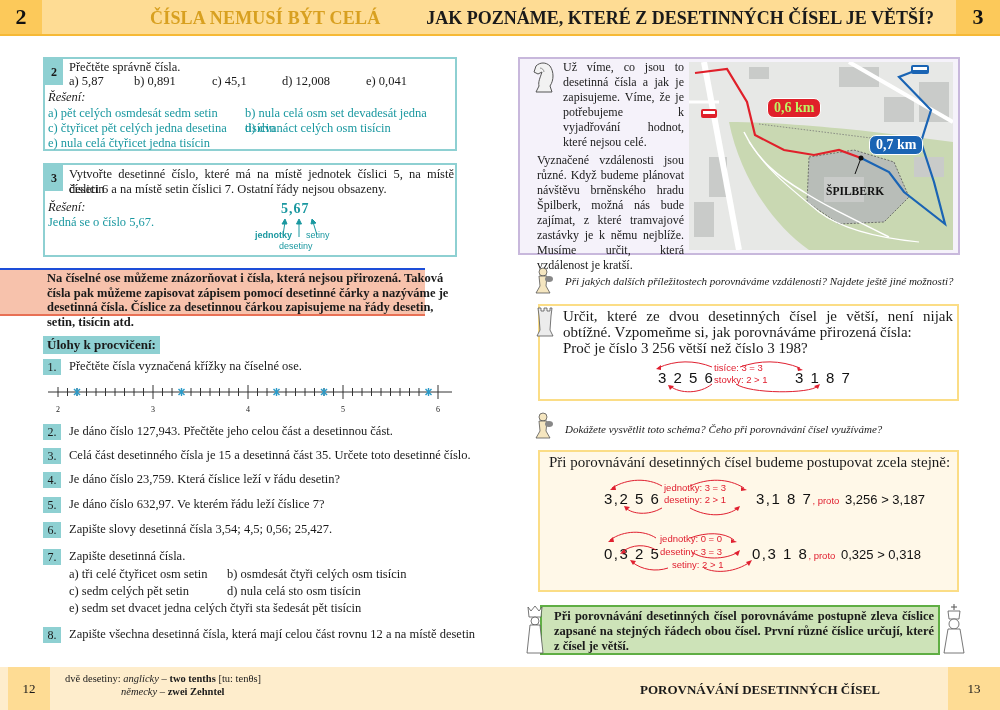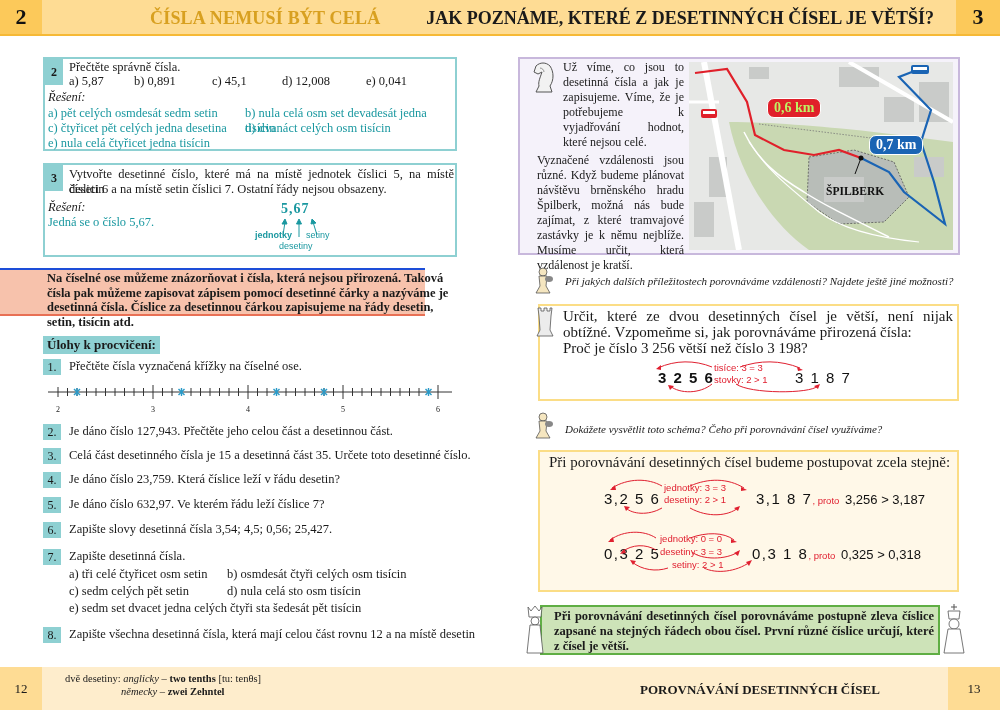--- a/index.html
+++ b/index.html
@@ -10,21 +10,21 @@
   .header { position: absolute; top: 0; left: 0; width: 1000px; height: 36px; background: #fedc94; border-bottom: 2px solid #f6b936; }
   .hdr-num { position: absolute; top: 0; height: 34px; width: 42px; background: #fcc95a; font-weight: bold; font-size: 22px; display: flex; align-items: center; justify-content: center; color: #111; }
   .hdr-num.left { left: 0; }
   .hdr-num.right { right: 0; width: 44px; }
   .hdr-title-left { position: absolute; left: 150px; top: 8px; font-weight: bold; font-size: 18px; color: #d8a020; letter-spacing: 0.2px; }
   .hdr-title-right { position: absolute; right: 66px; top: 8px; font-weight: bold; font-size: 18px; color: #1a1a1a; }
 
   
   .footer { position: absolute; top: 667px; left: 0; width: 1000px; height: 43px; background: #feedcc; }
   .ftr-num { position: absolute; top: 0; height: 43px; width: 42px; background: #fedc94; font-size: 13px; display: flex; align-items: center; justify-content: center; }
-  .ftr-num.left { left: 0; }
+  .ftr-num.left { left: 8px; }
   .ftr-num.right { right: 0; width: 52px; }
   .ftr-vocab { position: absolute; left: 65px; top: 5px; font-size: 10.5px; line-height: 13px; }
   .ftr-vocab .row2 { padding-left: 56px; }
   .ftr-title { position: absolute; left: 640px; top: 15px; font-weight: bold; font-size: 13px; }
 
   
   .tealbox { position: absolute; border: 2px solid #8ed0d2; background: #fff; }
   .tbadge { position: absolute; left: 0; top: 0; width: 18px; height: 26px; background: #8ed0d2; font-weight: bold; font-size: 12px; display: flex; align-items: center; justify-content: center; }
   .box2 { left: 43px; top: 57px; width: 414px; height: 94px; }
   .box3 { left: 43px; top: 163px; width: 414px; height: 94px; }
@@ -280,21 +280,21 @@
   <ellipse cx="15" cy="13" rx="4" ry="3" fill="#888"></ellipse>
 </svg>
 <div class="q-line" style="top:275px;">Při jakých dalších příležitostech porovnáváme vzdálenosti? Najdete ještě jiné možnosti?</div>
 
 <div class="yellow-box yb1"></div>
 <svg style="position:absolute; left:535px; top:306px;" width="20" height="32" viewBox="0 0 20 32">
   <path d="M3 2 L6 2 L6 5 L9 5 L9 2 L12 2 L12 5 L15 5 L15 2 L17 2 L16 10 L15 24 L18 30 L2 30 L5 24 L4 10 Z" fill="#ececec" stroke="#555" stroke-width="0.8"></path>
 </svg>
 <div class="yb-text" style="left:563px; top:309px; width:390px; text-align:justify;">Určit, které ze dvou desetinných čísel je větší, není nijak obtížné. Vzpomeňme si, jak porovnáváme přirozená čísla:</div>
 <div class="yb-text" style="left:563px; top:341px;">Proč je číslo 3 256  větší než číslo 3 198?</div>
-<div class="bignum" style="left:658px; top:369px;font-weight:bold;">3 2 5 6</div>
+<div class="bignum" style="left:658px; top:369px;">3 2 5 6</div>
 <div class="bignum" style="left:795px; top:369px;">3 1 8 7</div>
 <div class="redlbl" style="left:714px; top:362px;">tisíce:   3 = 3</div>
 <div class="redlbl" style="left:714px; top:374px;">stovky: 2 &gt; 1</div>
 <svg style="position:absolute; left:640px; top:358px;" width="200" height="38">
   <g fill="none" stroke="#e02030" stroke-width="1">
     <path d="M72 9 C55 2 35 2 18 10"></path>
       <path d="M72 26 C60 36 40 36 30 28"></path>
     <path d="M100 9 C120 2 140 2 160 10"></path>
       <path d="M96 26 C110 36 170 36 178 28"></path>
   </g>

